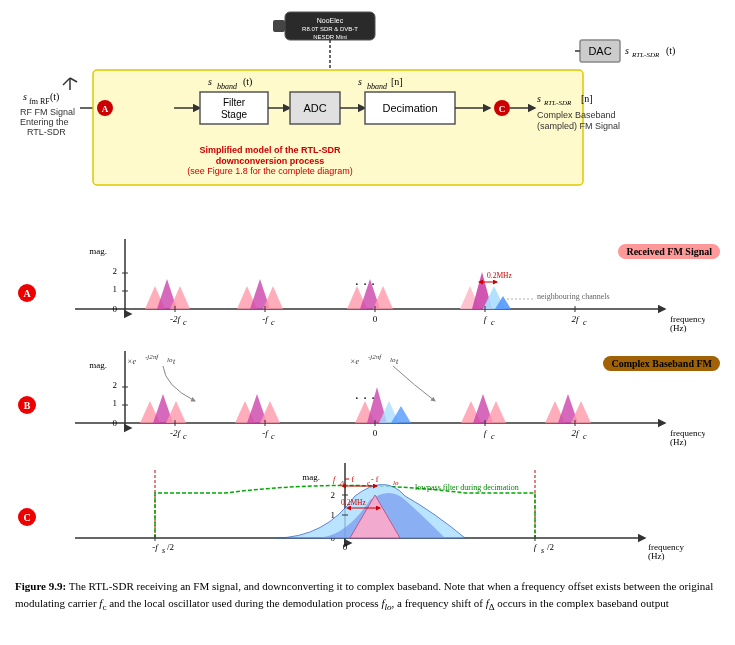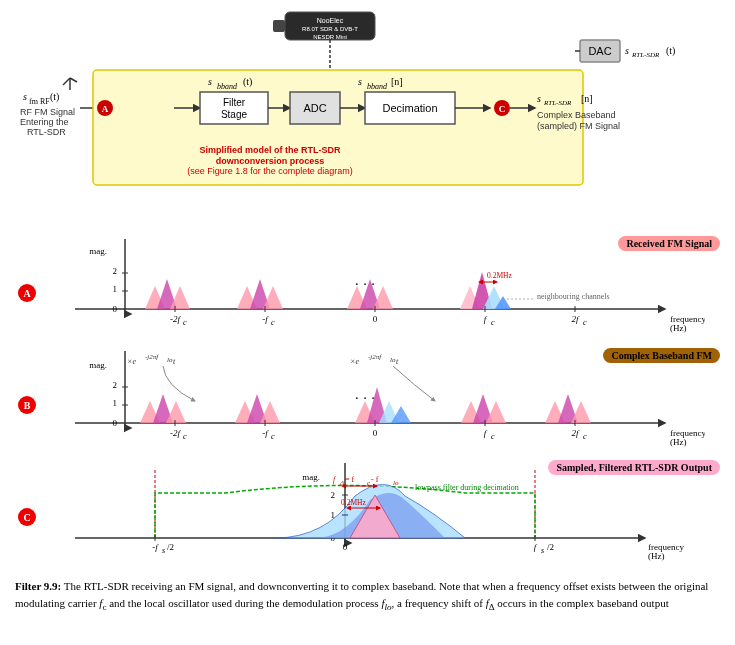--- a/index.html
+++ b/index.html
@@ -53,21 +53,21 @@
 
     .plot-container {
       position: relative;
       flex: 1;
       height: 110px;
     }
 
     .plot-title {
       position: absolute;
       right: 0;
-      top: 2px;
+      top: 10px;
       background: #ff9999;
       border-radius: 10px;
       padding: 2px 8px;
       font-size: 10px;
       font-weight: bold;
       color: #000;
       white-space: nowrap;
     }
     .plot-title.pink {
       background: #ffaacc;
@@ -367,21 +367,20 @@
         </defs>
       </svg>
     </div>
   </div>
 
   <div class="plot-row">
     <div class="plot-badge-col">
       <div class="badge">C</div>
     </div>
     <div class="plot-container">
-      <div class="plot-title pink">Sampled, Filtered RTL-SDR Output</div>
       <svg width="660" height="115" viewBox="0 0 660 115">
 
         <line x1="30" y1="80" x2="600" y2="80" stroke="#333" stroke-width="1.5" marker-end="url(#arrowAxisC)"></line>
         <line x1="300" y1="5" x2="300" y2="85" stroke="#333" stroke-width="1.5" marker-end="url(#arrowAxisUpC)"></line>
 
         <text x="290" y="83" text-anchor="end" font-size="9">0</text>
         <text x="290" y="60" text-anchor="end" font-size="9">1</text>
         <text x="290" y="40" text-anchor="end" font-size="9">2</text>
         <text x="275" y="22" text-anchor="end" font-size="9" font-family="Times New Roman">mag.</text>
 
@@ -437,15 +436,15 @@
             <path d="M0,0 L0,5 L5,2.5 z" fill="#cc0000"></path>
           </marker>
         </defs>
       </svg>
     </div>
   </div>
 
 </div>
 
 <div class="figure-caption">
-  <span class="bold">Filter 9.9:</span>
+  <span class="bold">Figure 9.9:</span>
   <span> The RTL-SDR receiving an FM signal, and downconverting it to complex baseband. Note that when a frequency offset exists between the original modulating carrier <em>f</em><sub>c</sub> and the local oscillator used during the demodulation process <em>f</em><sub><em>lo</em></sub>, a frequency shift of <em>f</em><sub>Δ</sub> occurs in the complex baseband output</span>
 </div>
 
 </body></html>

